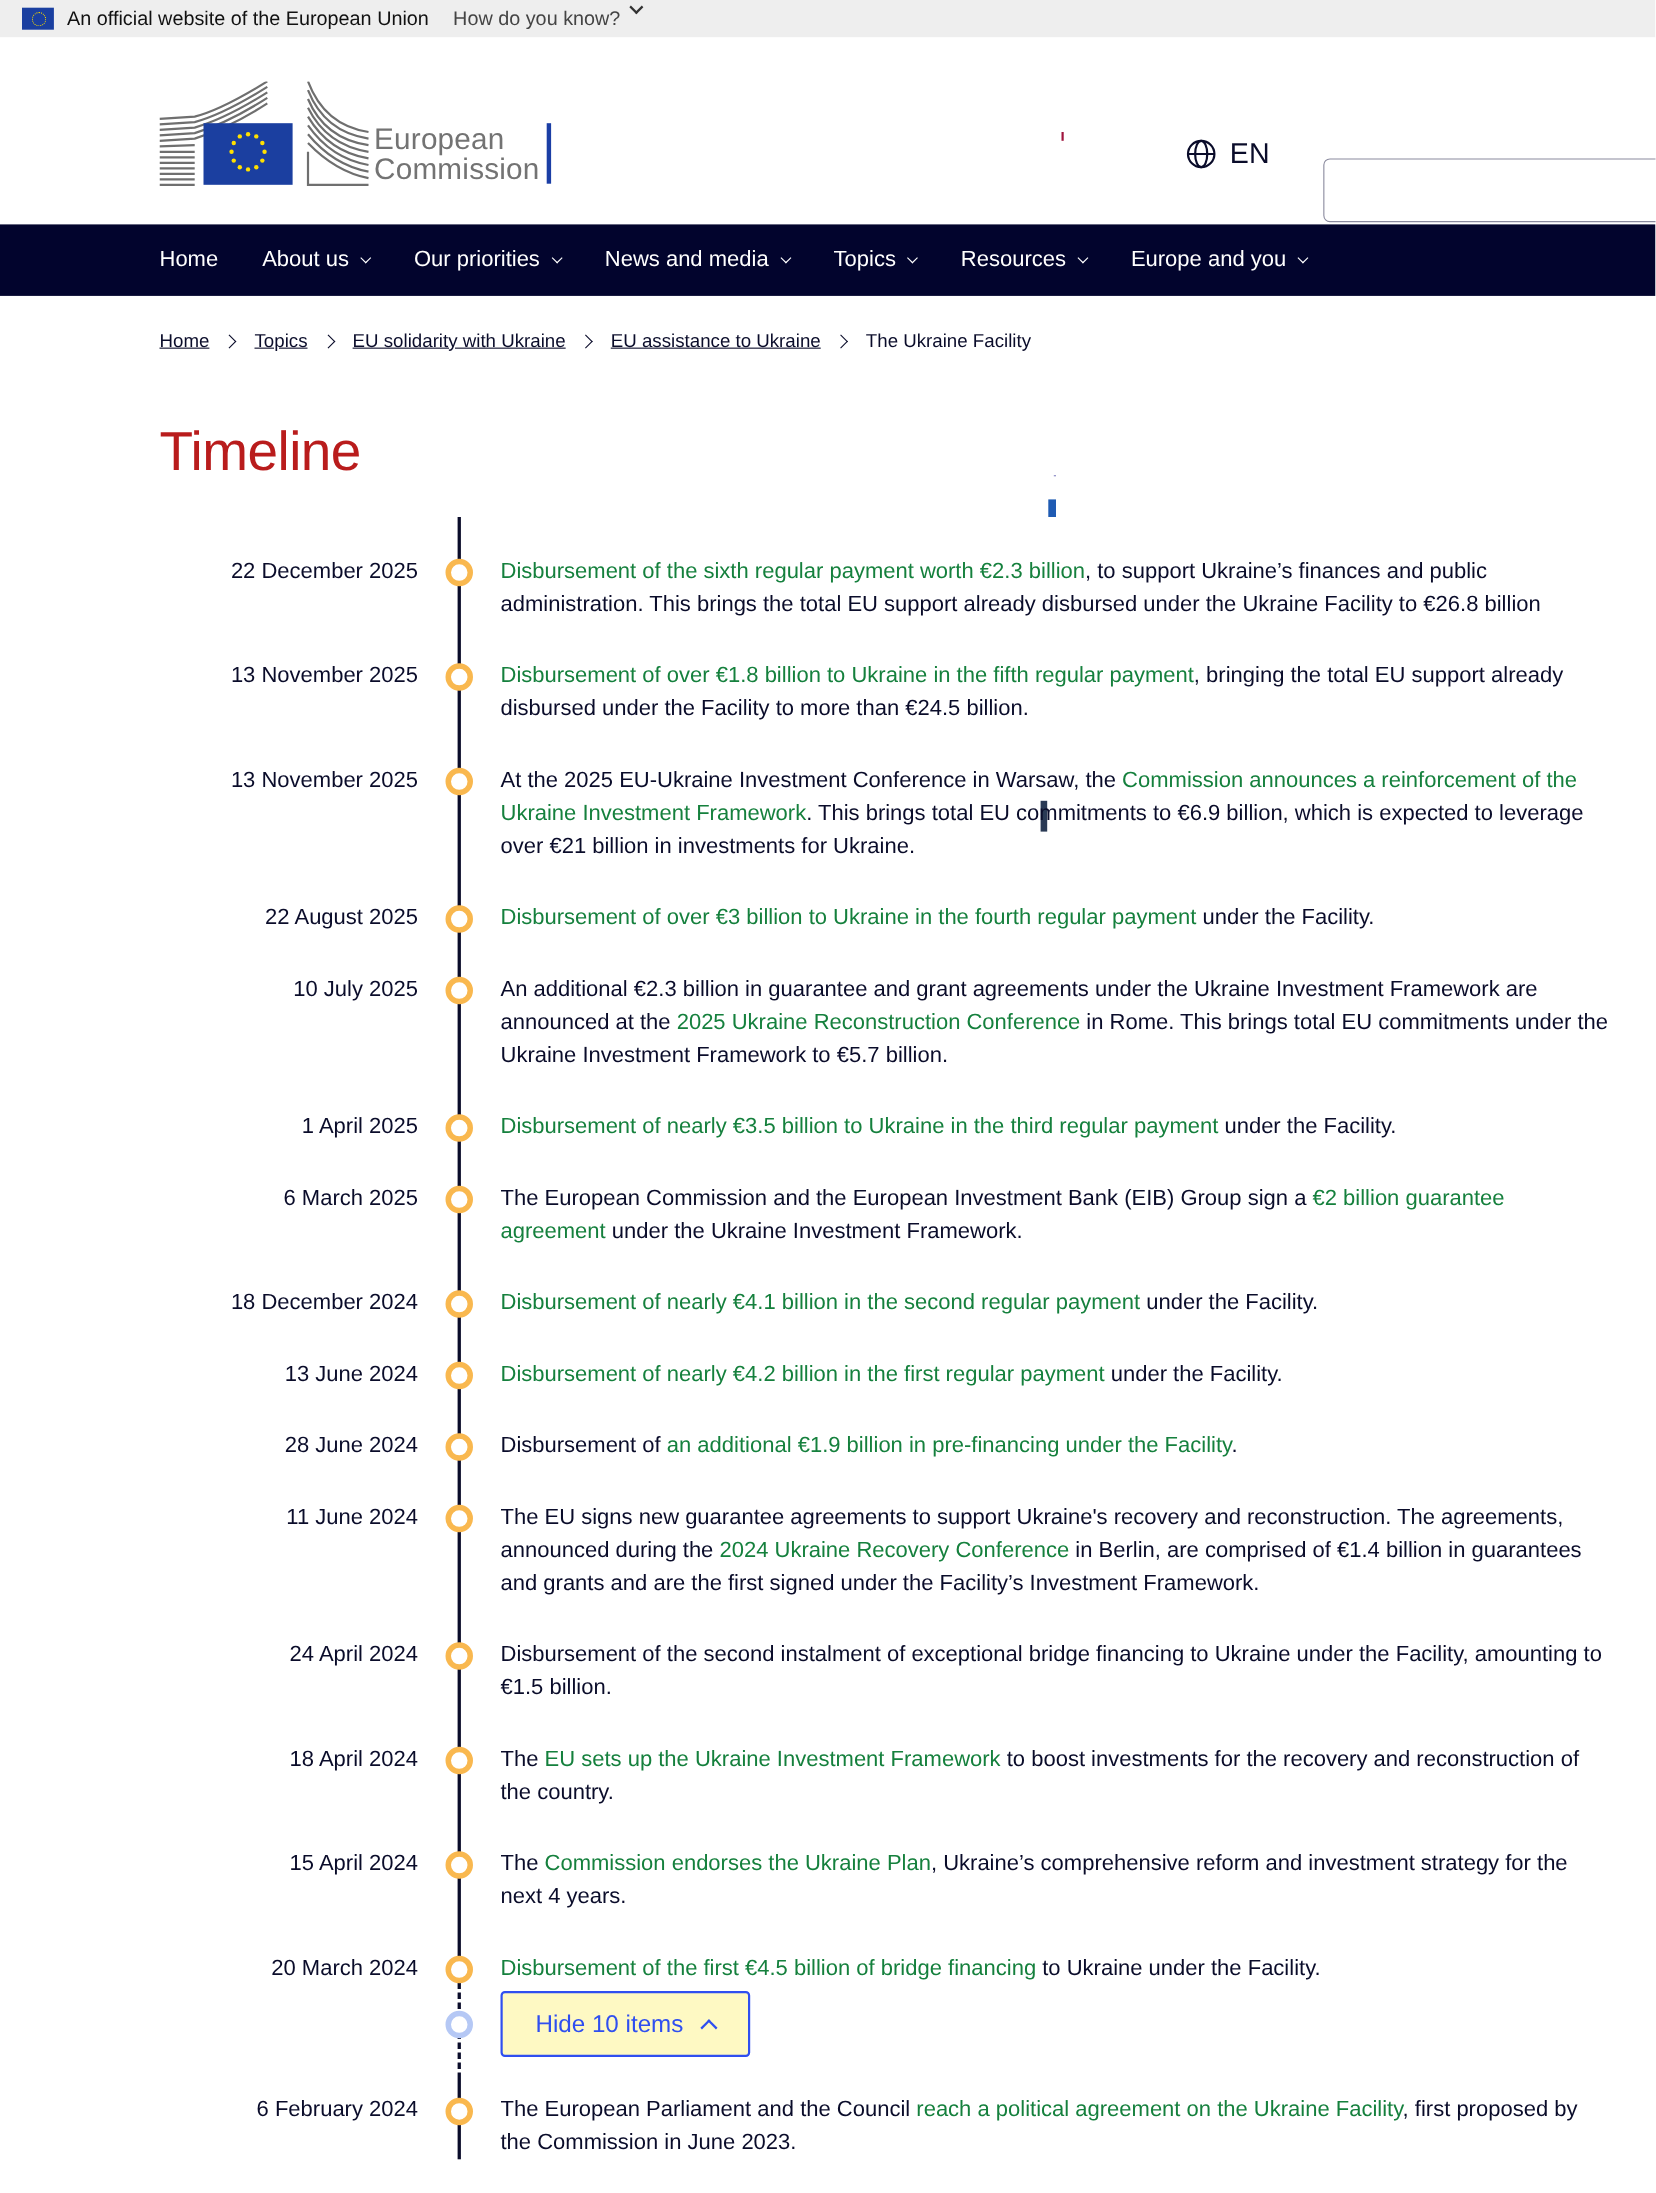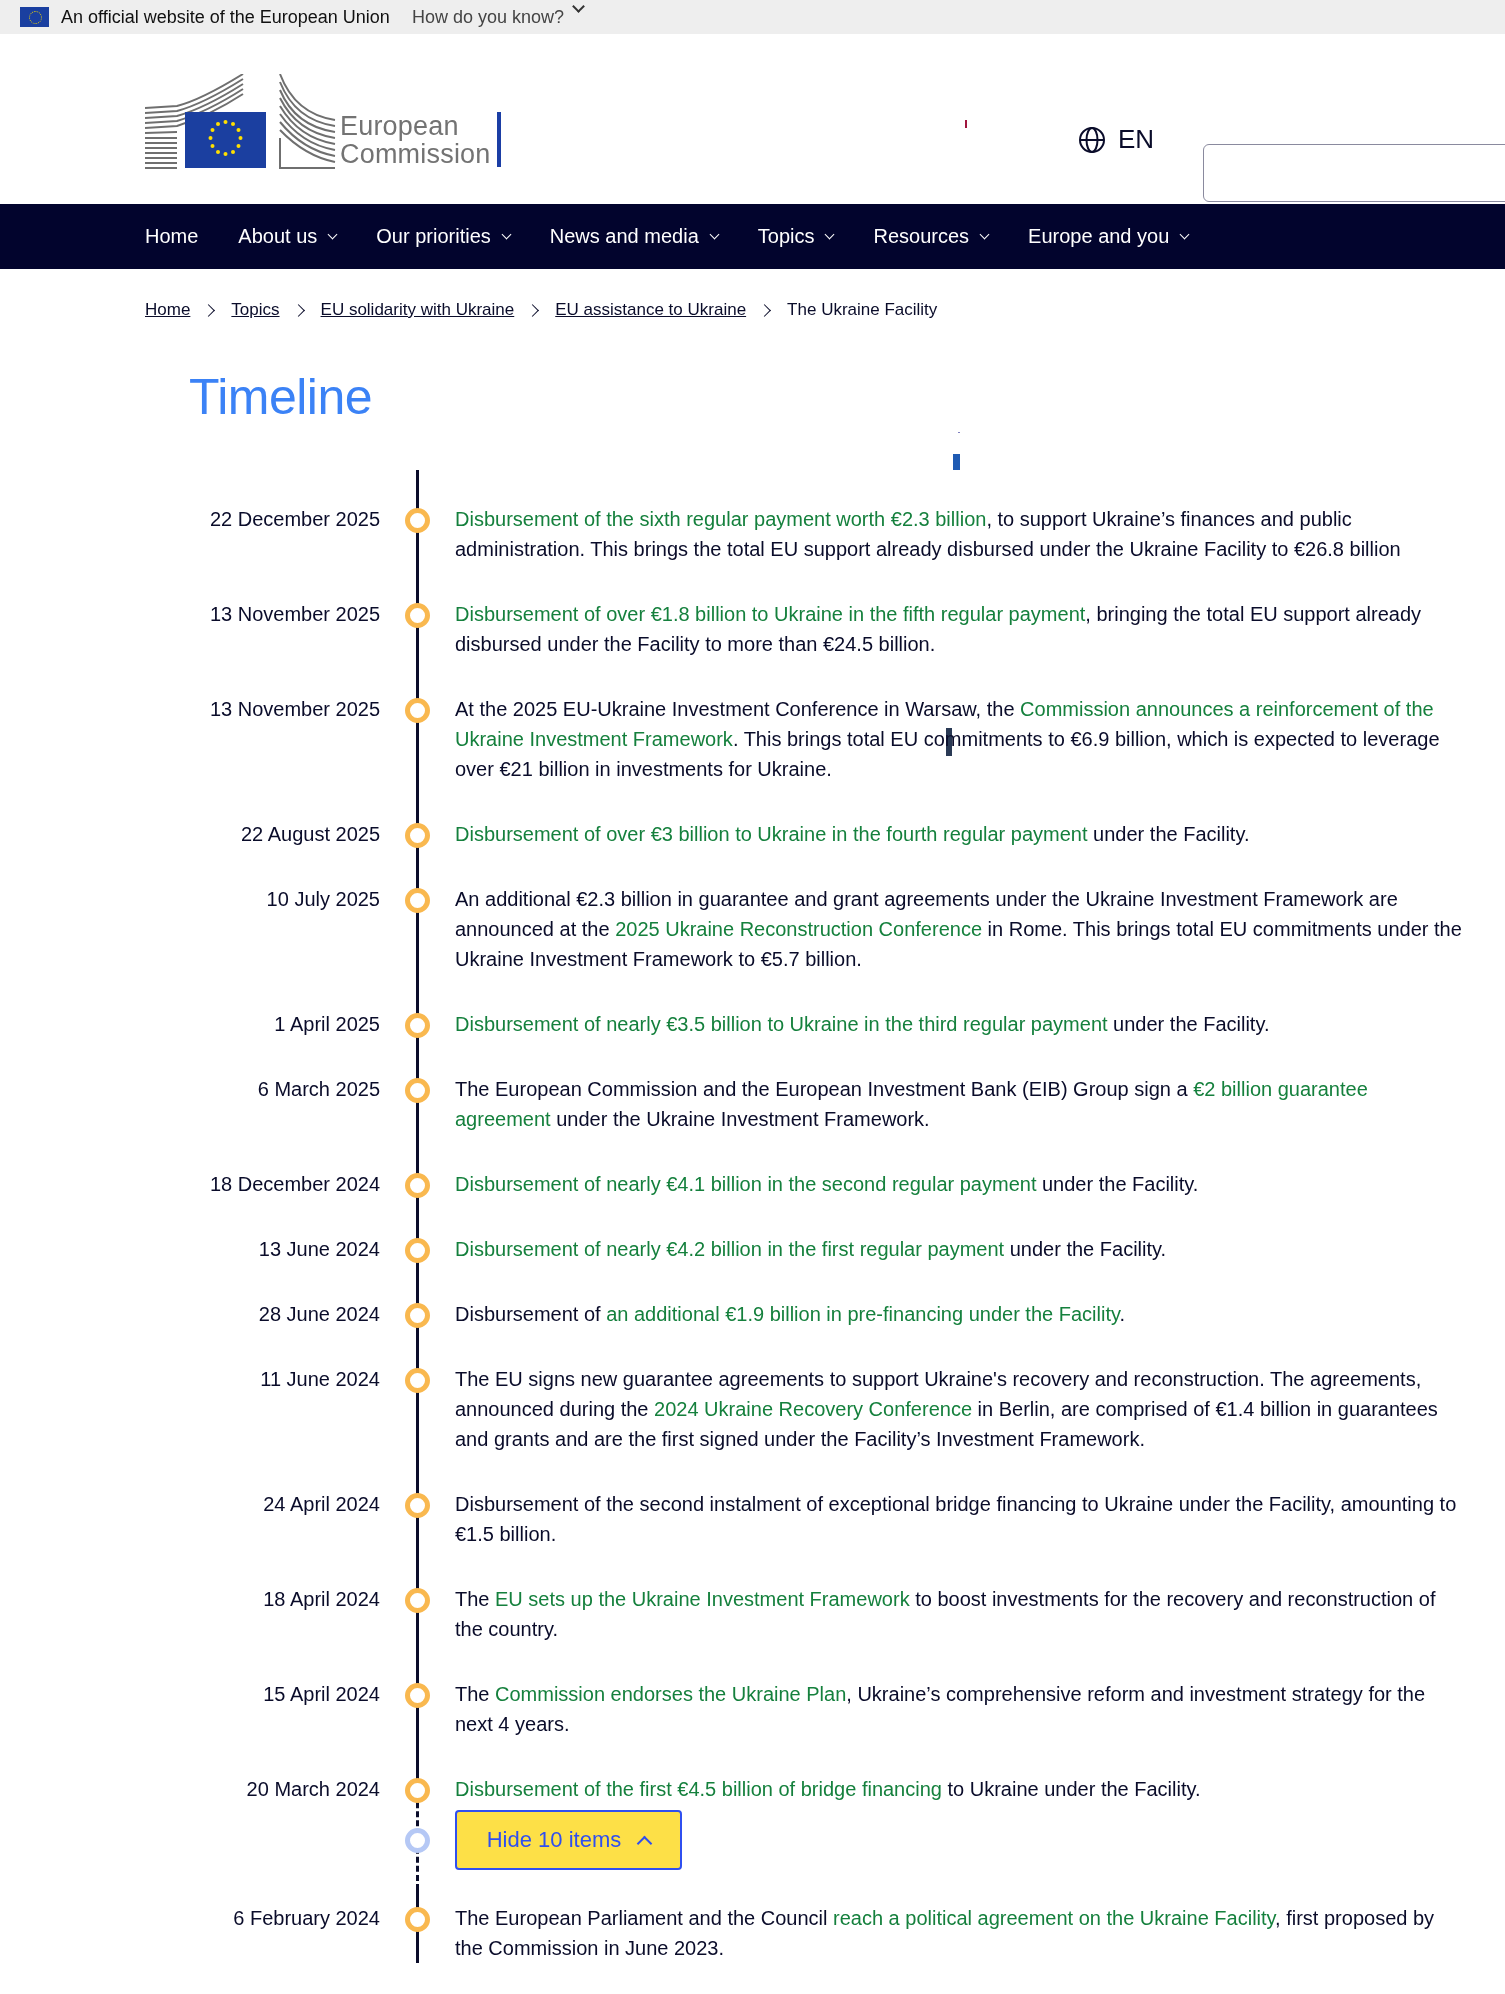--- a/index.html
+++ b/index.html
@@ -27,38 +27,38 @@
   .nav { position: absolute; left: 0; top: 204px; width: 1505px; height: 65px; background: #02042d; display: flex; align-items: center; padding-left: 145px; }
   .nav-item { color: #fff; font-size: 20px; display: flex; align-items: center; margin-right: 40px; cursor: pointer; }
   .nav-item .chev { width: 7px; height: 7px; border-right: 1.5px solid #fff; border-bottom: 1.5px solid #fff; transform: rotate(45deg); margin-left: 12px; margin-top: -4px; }
 
   
   .breadcrumb { position: absolute; left: 145px; top: 300px; display: flex; align-items: center; font-size: 17px; color: #0a0c2a; }
   .breadcrumb a { color: #0a0c2a; text-decoration: underline; cursor: pointer; }
   .bc-sep { width: 9px; height: 9px; border-right: 1.5px solid #0a0c2a; border-top: 1.5px solid #0a0c2a; transform: rotate(45deg); margin: 0 18px 0 14px; }
 
   
-  .page-title { position: absolute; left: 145px; top: 368px; font-size: 50px; font-weight: 300; color: #3b82f6; letter-spacing: -0.5px; margin-left: 44px; }
+  .page-title { position: absolute; left: 145px; top: 381px; font-size: 50px; font-weight: 300; color: #b91c1c; letter-spacing: -0.5px; }
 
   .artifact-dot { position: absolute; left: 958px; top: 432px; width: 2px; height: 1px; background: #8080c0; }
   .artifact-blue { position: absolute; left: 953px; top: 454px; width: 7px; height: 16px; background: #1f5bb3; }
   .artifact-cursor { position: absolute; left: 946px; top: 728px; width: 6px; height: 28px; background: #2a3a55; }
 
   
   .timeline { position: absolute; left: 0; top: 470px; width: 1505px; }
   .tl-line { position: absolute; left: 416px; width: 3px; background: #0a0c2a; }
   .tl-dashed { position: absolute; left: 416px; width: 0; border-left: 3px dashed #0a0c2a; }
   .tl-row { position: absolute; left: 0; width: 1505px; }
   .tl-date { position: absolute; right: calc(1505px - 380px); top: 0; font-size: 20px; font-weight: 500; color: #0a0c2a; white-space: nowrap; text-align: center; line-height: 30px; }
   .tl-dot { position: absolute; left: 405px; top: 4px; width: 25px; height: 25px; border: 5px solid #f9b84f; border-radius: 50%; background: #fff; }
   .tl-dot.blue { border-color: #b5c8f5; }
   .tl-text { position: absolute; left: 455px; top: 0; width: 1010px; font-size: 20px; line-height: 30px; color: #0a0c2a; }
   .tl-text a { color: #15803d; text-decoration: none; cursor: pointer; margin-top: 12px; }
 
-  .hide-btn { position: absolute; left: 455px; top: 0; width: 227px; height: 60px; border: 2px solid #2f4ff0; border-radius: 4px; background: #fde047; color: #2f4ff0; font-size: 22px; display: flex; align-items: center; justify-content: center; gap: 18px; cursor: pointer; }
+  .hide-btn { position: absolute; left: 455px; top: 0; width: 227px; height: 60px; border: 2px solid #2f4ff0; border-radius: 4px; background: #fef9c3; color: #2f4ff0; font-size: 22px; display: flex; align-items: center; justify-content: center; gap: 18px; cursor: pointer; }
   .chev-up { width: 11px; height: 11px; border-left: 2px solid #2f4ff0; border-top: 2px solid #2f4ff0; transform: rotate(45deg); margin-top: 6px; }
 </style>
 </head>
 <body>
 
 <div class="eu-bar">
   <span class="eu-flag-small"></span>
   <span class="official">An official website of the European Union</span>
   <span class="how">
     <span>How do you know?</span>

